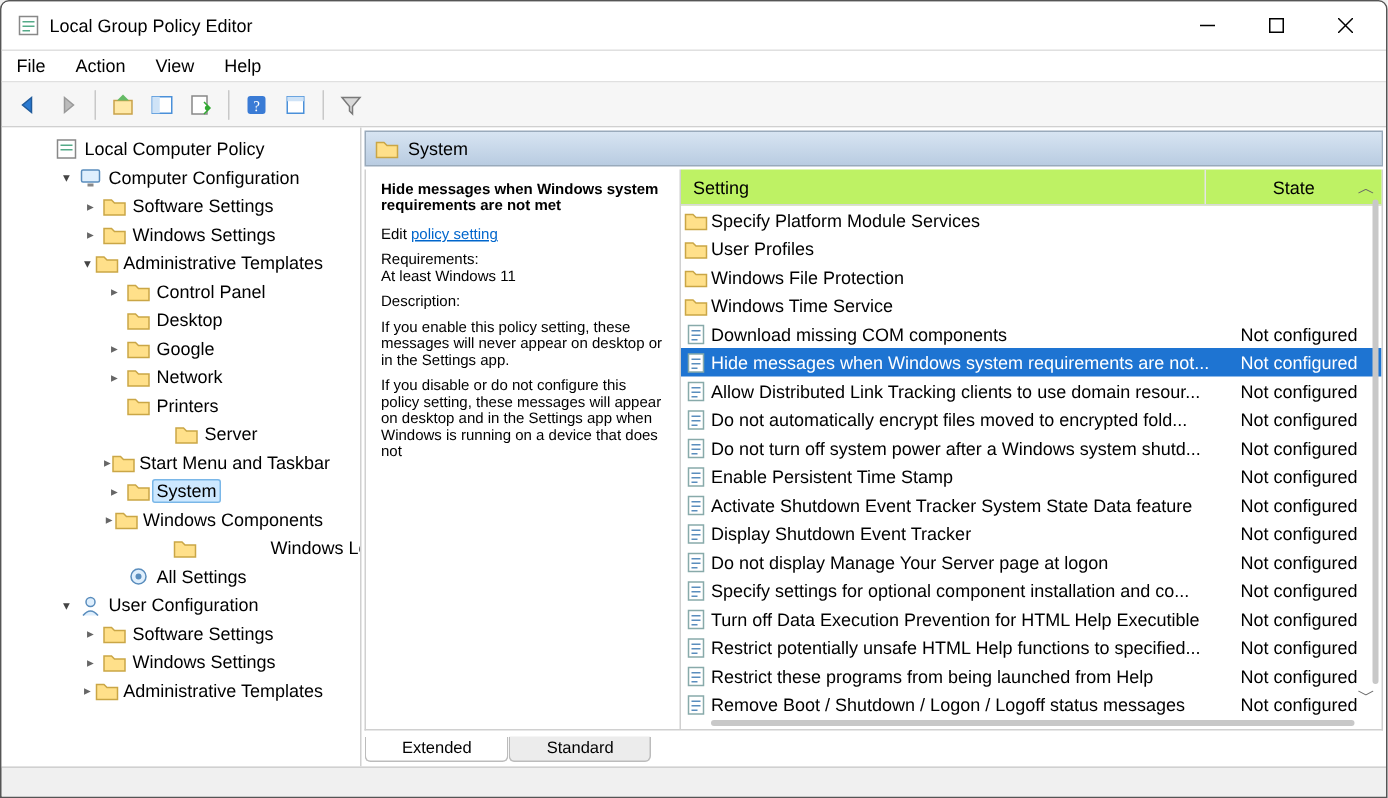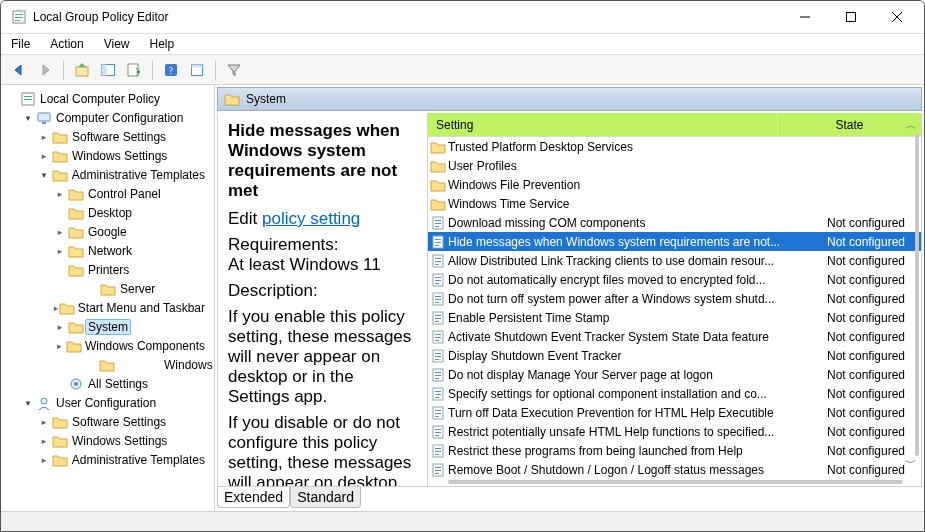--- a/index.html
+++ b/index.html
@@ -8,45 +8,45 @@
   .titlebar { height: 32px; background: #fff; display: flex; align-items: center; padding: 0 4px; }
   .titlebar .app-icon { margin: 0 6px; }
   .titlebar .title { flex: 1; font-size: 12px; }
   .win-btn { width: 46px; height: 30px; display: flex; align-items: center; justify-content: center; }
   .menubar { height: 22px; background: #fff; display: flex; align-items: stretch; border-top: 1px solid #e0e0e0; border-bottom: 1px solid #e0e0e0; }
   .menubar .menu { padding: 3px 10px; display: flex; align-items: center; text-align: center; }
   .toolbar { height: 30px; background: #f6f6f6; display: flex; align-items: center; padding: 0 6px; gap: 2px; border-bottom: 1px solid #d0d0d0; }
   .tool { width: 24px; height: 24px; display: flex; align-items: center; justify-content: center; border-radius: 2px; }
   .tool.sep { width: 1px; height: 20px; background: #c8c8c8; margin: 0 4px; }
   .main { flex: 1; display: flex; min-height: 0; background: #fff; }
-  .tree { width: 214px; overflow: auto; border-right: 1px solid #d0d0d0; padding: 4px 0; }
+  .tree { width: 240px; overflow: auto; border-right: 1px solid #d0d0d0; padding: 4px 16px; }
   .tree-row { display: flex; align-items: center; height: 19px; white-space: nowrap; padding-right: 6px; }
   .tree-row .caret { width: 14px; display: flex; justify-content: center; color: #555; font-size: 9px; }
   .tree-row .ticon { width: 18px; display: flex; justify-content: center; }
   .tree-row .tlabel { padding: 1px 3px; border-radius: 2px; }
   .tree-row.selected .tlabel { background: #cde8ff; border: 1px solid #7ab7e8; padding: 0 2px; }
   .content { flex: 1; display: flex; flex-direction: column; min-width: 0; }
   .content-header { height: 24px; background: linear-gradient(#d7e4f2, #b9cce1); border: 1px solid #9ab; margin: 2px; display: flex; align-items: center; gap: 6px; padding: 0 6px; font-size: 12px; }
   .content-body { flex: 1; display: flex; min-height: 0; margin: 0 2px; border: 1px solid #d0d0d0; border-top: none; }
-  .desc-pane { width: 210px; border-right: 1px solid #d0d0d0; padding: 8px 10px; font-size: 17px; overflow: hidden; }
+  .desc-pane { width: 210px; border-right: 1px solid #d0d0d0; padding: 8px 10px; font-size: 10px; overflow: hidden; }
   .desc-pane .policy-title { font-weight: 600; margin-bottom: 8px; }
   .desc-pane .link { color: #0066cc; text-decoration: underline; cursor: pointer; }
   .desc-pane p { margin: 6px 0; }
   .list-pane { flex: 1; display: flex; flex-direction: column; min-width: 0; position: relative; }
   .col-headers { height: 24px; display: flex; border-bottom: 1px solid #d8d8d8; background: #bef264; }
   .col-headers .col { display: flex; align-items: center; padding: 0 8px; border-right: 1px solid #e4e4e4; font-size: 12px; }
   .col-headers .col:last-child { justify-content: center; border-right: none; flex: 1; }
   .rows { flex: 1; overflow: hidden; position: relative; }
   .row { height: 19px; display: flex; align-items: center; font-size: 12px; }
   .row .ricon { width: 20px; display: flex; justify-content: center; }
   .row .rname { flex: 1; padding-right: 8px; overflow: hidden; text-overflow: ellipsis; white-space: nowrap; min-width: 0; }
   .row .rstate { width: 100px; padding-left: 6px; white-space: nowrap; }
   .row.selected { background: #1e74d2; color: #fff; }
   .tabs { height: 22px; display: flex; align-items: flex-end; margin: 0 2px 2px 2px; }
-  .tab { padding: 2px 6px; border: 1px solid #bcbcbc; border-top: none; background: #fff; font-size: 14px; border-radius: 0 0 4px 4px; position: relative; top: -1px; }
+  .tab { padding: 2px 24px; border: 1px solid #bcbcbc; border-top: none; background: #fff; font-size: 11px; border-radius: 0 0 4px 4px; position: relative; top: -1px; }
   .tab.back { background: #ececec; }
   .statusbar { height: 20px; background: #f0f0f0; border-top: 1px solid #d0d0d0; }
   
   .scroll-hints { position: absolute; right: 2px; top: 4px; bottom: 14px; width: 14px; display: flex; flex-direction: column; justify-content: space-between; color: #666; }
   .scroll-track { position: absolute; right: 2px; top: 20px; bottom: 30px; width: 4px; background: #c8c8c8; border-radius: 2px; }
   .hscroll { position: absolute; left: 20px; right: 18px; bottom: 2px; height: 4px; background: #c8c8c8; border-radius: 2px; }
   svg { display: block; }
 </style>
 </head>
 <body>
@@ -387,39 +387,39 @@
           <div class="col" style="width:350px">Setting</div>
           <div class="col">State</div>
         </div>
         <div class="rows" id="rows">
             <div class="row">
               <span class="ricon">
                 <svg width="16" height="14">
                   <path d="M1 3 L6 3 L8 5 L15 5 L15 13 L1 13 Z" fill="#ffe08a" stroke="#caa646"></path>
                 </svg>
               </span>
-              <span class="rname">Trusted Platform Desktop Services</span>
+              <span class="rname">Specify Platform Module Services</span>
               <span class="rstate"></span>
             </div>
             <div class="row">
               <span class="ricon">
                 <svg width="16" height="14">
                   <path d="M1 3 L6 3 L8 5 L15 5 L15 13 L1 13 Z" fill="#ffe08a" stroke="#caa646"></path>
                 </svg>
               </span>
               <span class="rname">User Profiles</span>
               <span class="rstate"></span>
             </div>
             <div class="row">
               <span class="ricon">
                 <svg width="16" height="14">
                   <path d="M1 3 L6 3 L8 5 L15 5 L15 13 L1 13 Z" fill="#ffe08a" stroke="#caa646"></path>
                 </svg>
               </span>
-              <span class="rname">Windows File Prevention</span>
+              <span class="rname">Windows File Protection</span>
               <span class="rstate"></span>
             </div>
             <div class="row">
               <span class="ricon">
                 <svg width="16" height="14">
                   <path d="M1 3 L6 3 L8 5 L15 5 L15 13 L1 13 Z" fill="#ffe08a" stroke="#caa646"></path>
                 </svg>
               </span>
               <span class="rname">Windows Time Service</span>
               <span class="rstate"></span>

